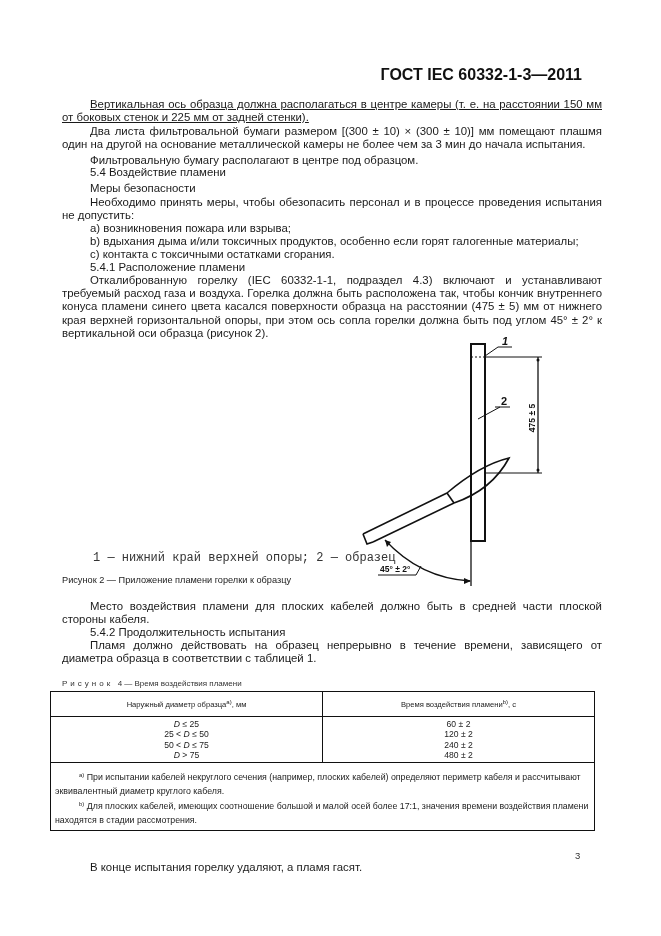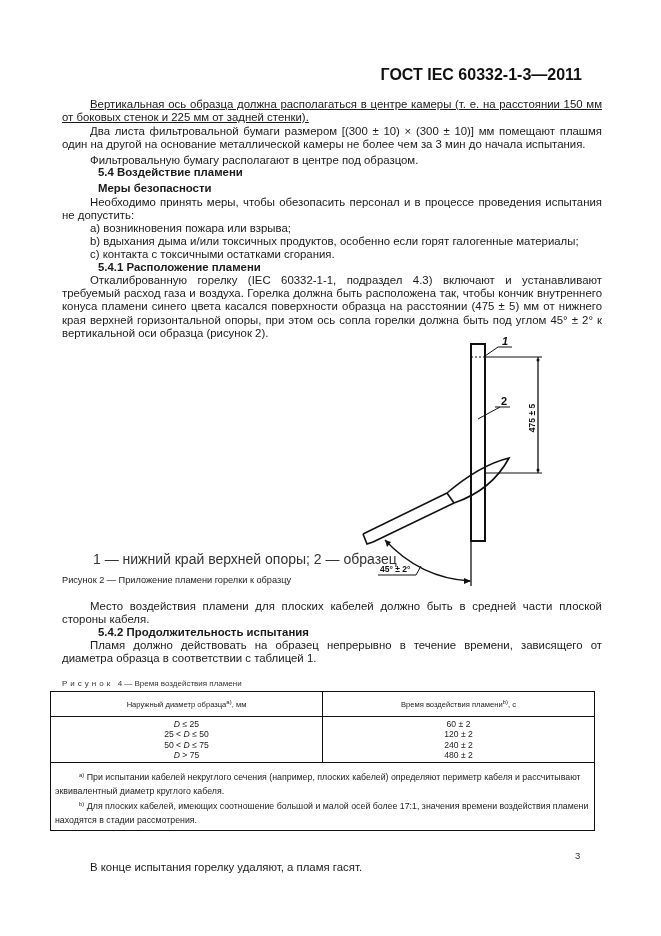--- a/index.html
+++ b/index.html
@@ -2,23 +2,23 @@
 <html><head>
 <meta charset="utf-8">
 <style>
   html, body { margin: 0; padding: 0; background: #ffffff; }
   body { width: 661px; height: 936px; position: relative; overflow: hidden;
          font-family: "Liberation Sans", sans-serif; color: #1a1a1a; }
   .abs { position: absolute; }
   .header { right: 79px; top: 66px; font-size: 16px; font-weight: bold; color: #111; }
   .p { position: absolute; left: 62px; width: 540px; font-size: 11.4px; line-height: 13.2px; text-align: justify; }
   .ind { text-indent: 28px; }
-  .h { font-weight: bold; font-size: 11.4px; position: absolute; left: 90px; margin-left: 8px; }
+  .h { font-weight: normal; font-size: 11.4px; position: absolute; left: 90px; }
   .li { position: absolute; left: 90px; font-size: 11.4px; }
-  .fig-legend { left: 93px; top: 551px; font-size: 14px; color: #333; }
+  .fig-legend { left: 93px; top: 551px; font-size: 12px; color: #333; font-family: Liberation Mono, monospace; }
   .fig-caption { left: 62px; top: 575px; font-size: 9.2px; color: #222; }
   .tbl-title { left: 62px; top: 679px; font-size: 8px; color: #333; }
   .tbl-title .sp { letter-spacing: 3px; }
   table.t { position: absolute; left: 50px; top: 691px; width: 545px; border-collapse: collapse;
             font-size: 8.6px; color: #222; }
   table.t td { border: 1.3px solid #111; text-align: center; padding: 0; }
   table.t td.head { height: 24px; font-size: 7.6px; }
   table.t td.body { height: 45px; line-height: 10.4px; vertical-align: middle; }
   table.t td.notes { text-align: left; padding: 6px 4px 3px 4px; font-size: 8.8px; line-height: 13.6px; }
   .note-ind { padding-left: 24px; }

